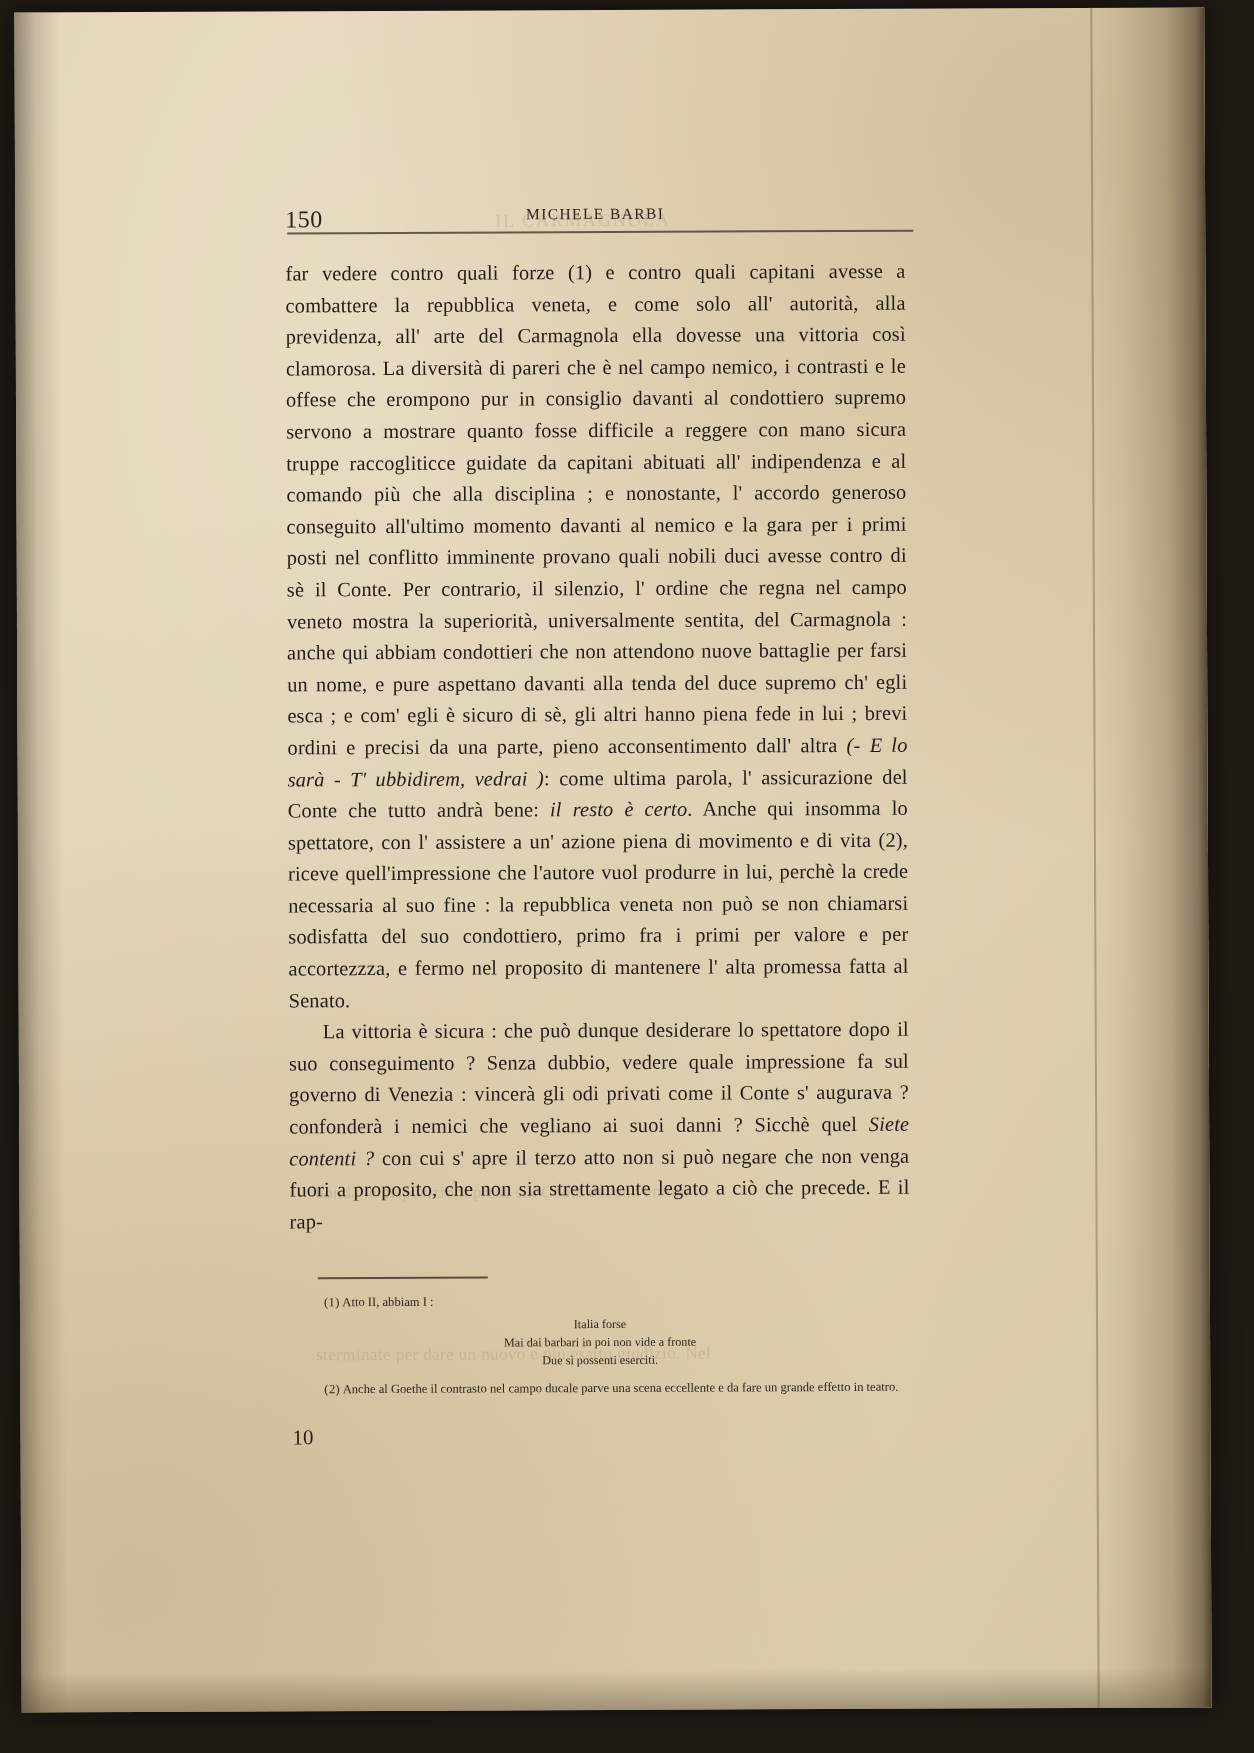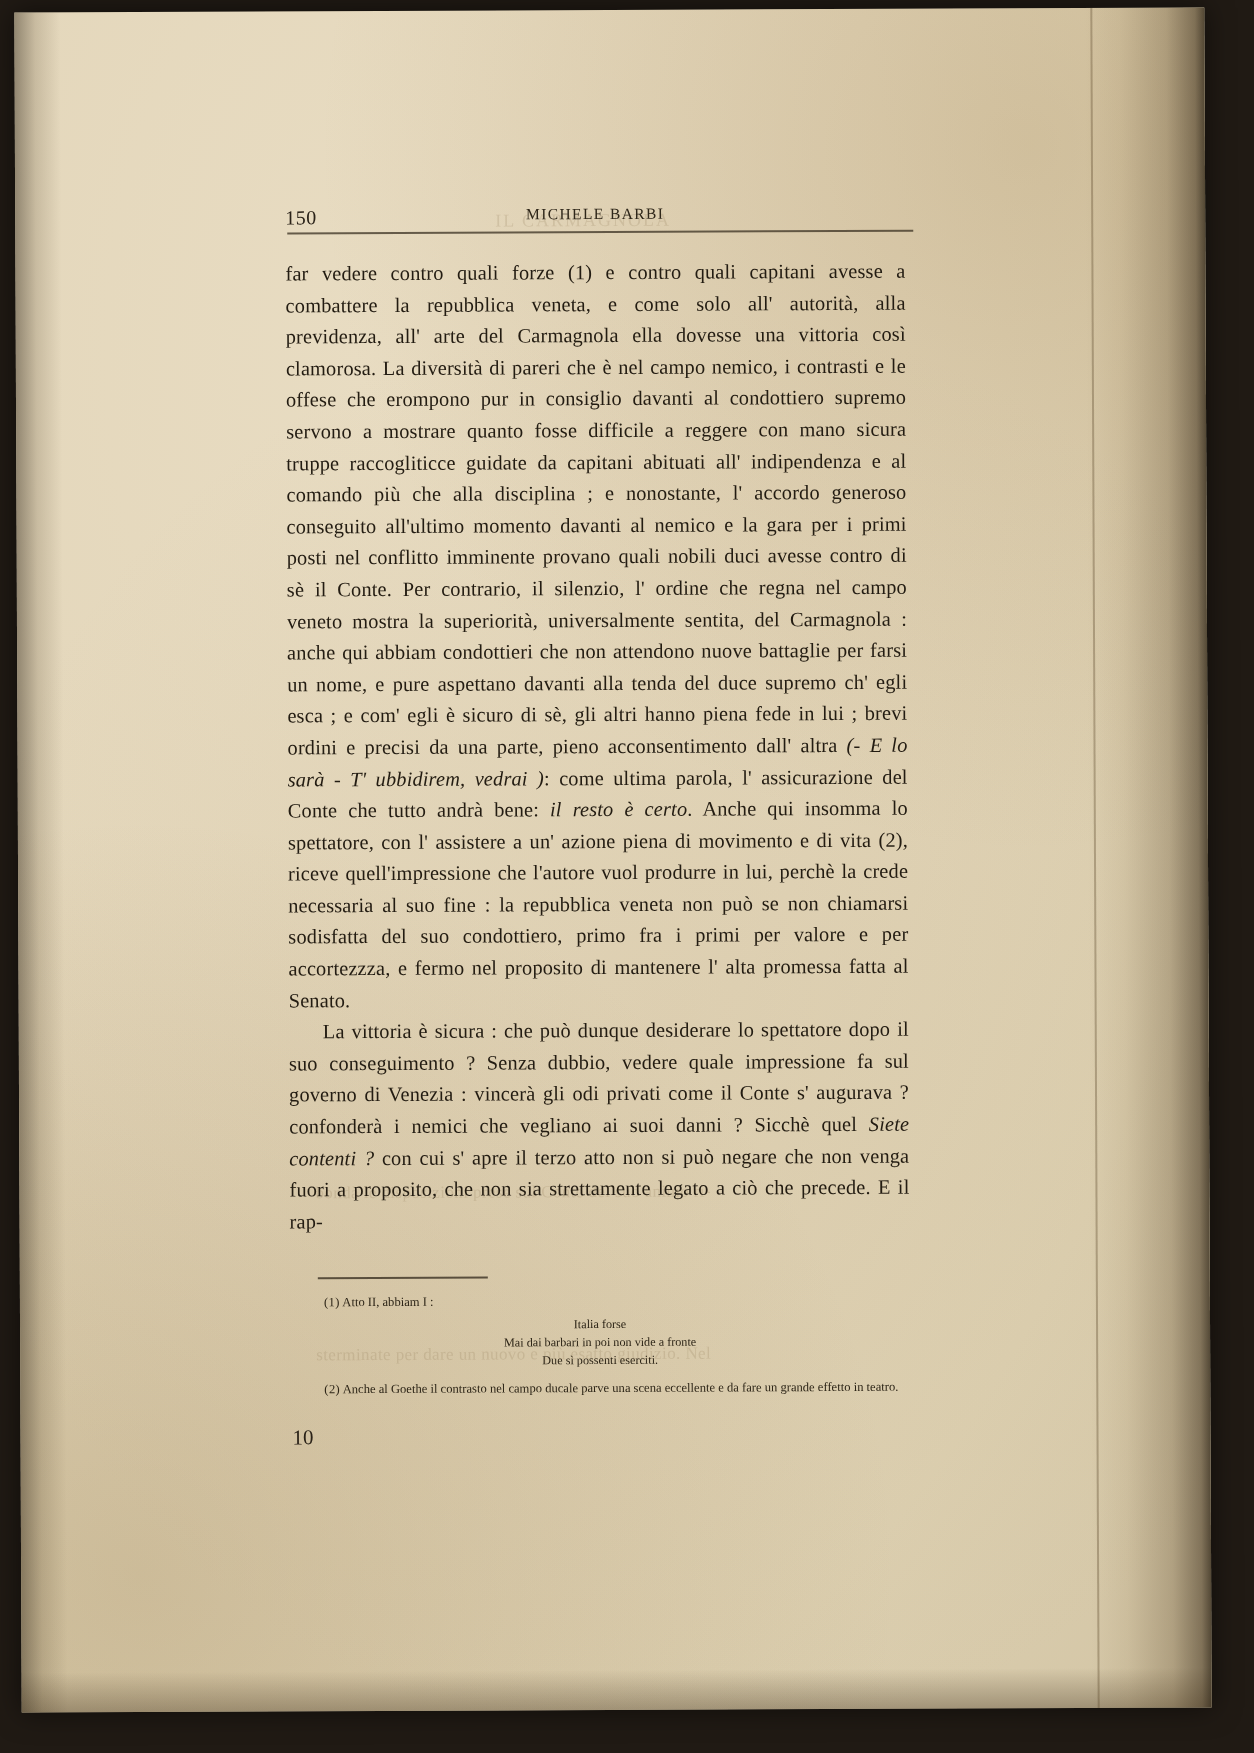--- a/index.html
+++ b/index.html
@@ -92,21 +92,21 @@
 
   .running-head {
     display: flex;
     align-items: baseline;
     justify-content: flex-start;
     gap: 0;
     position: relative;
     height: 30px;
   }
   .folio {
-    font-size: 20px;
+    font-size: 24px;
     letter-spacing: 0.5px;
     color: #2a2218;
     text-align: right;
   }
   .head-title {
     position: absolute;
     left: 0; right: 0;
     text-align: center;
     font-size: 15.5px;
     letter-spacing: 1.4px;

